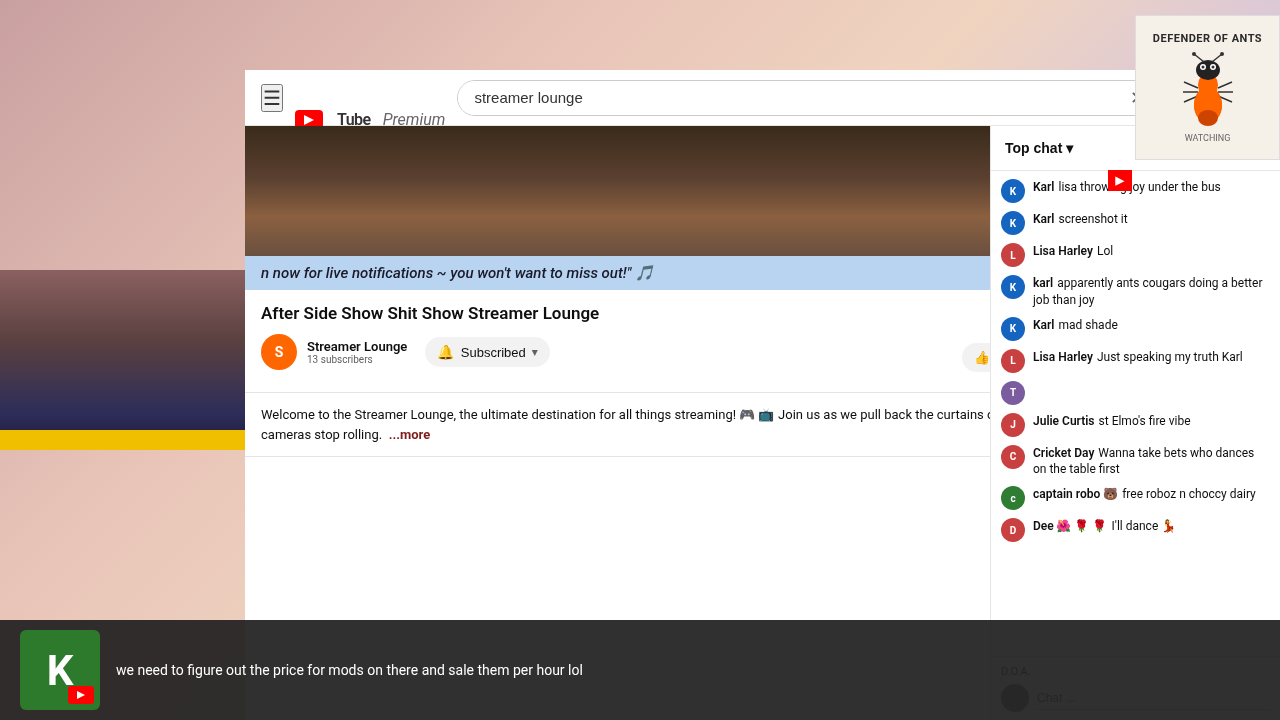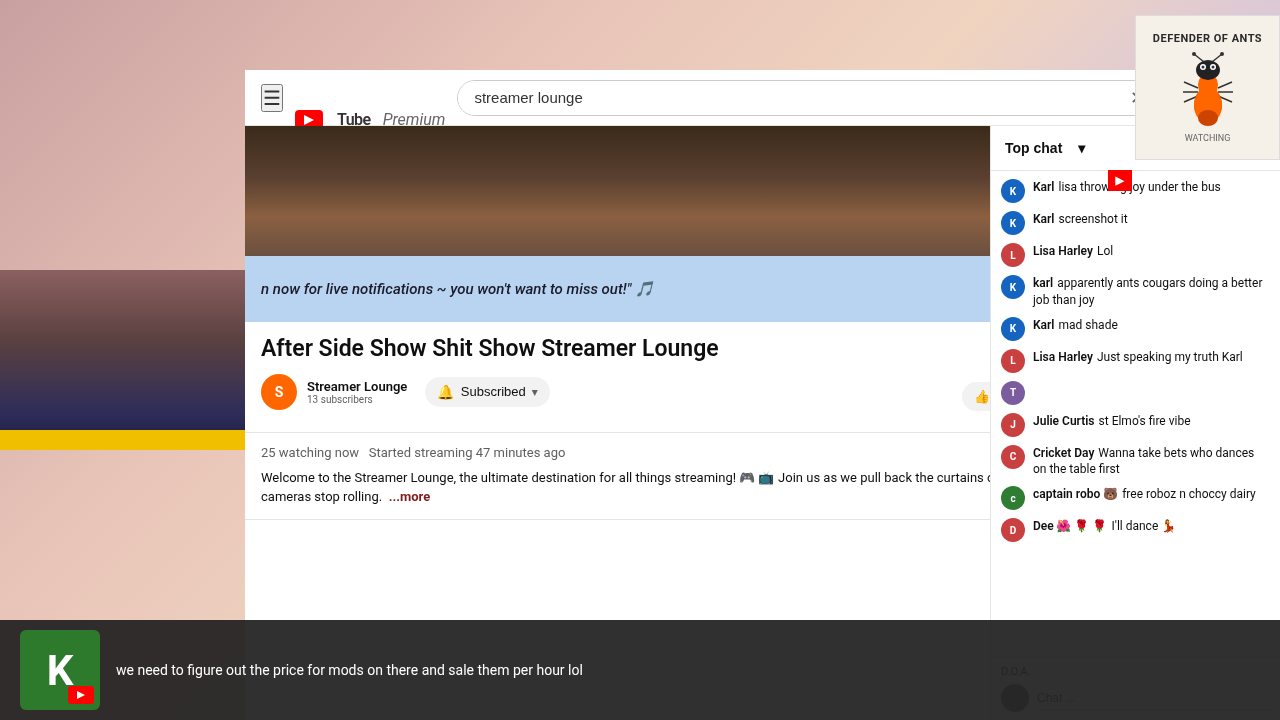--- a/index.html
+++ b/index.html
@@ -214,34 +214,34 @@
     .video-bg {
       width: 100%;
       height: 100%;
       background: linear-gradient(180deg, #3a2a1a 0%, #5a4030 40%, #8b6040 70%, #6a5040 100%);
       position: relative;
     }
 
     
     .notification-banner {
       background: #b8d4f0;
-      padding: 24px 16px;
+      padding: 8px 16px;
       font-size: 15px;
       color: #1a1a2a;
       font-style: italic;
       font-weight: 500;
     }
 
     
     .video-info {
       padding: 12px 16px;
       border-bottom: 1px solid #e5e5e5;
     }
     .video-title {
-      font-size: 23px;
+      font-size: 17px;
       font-weight: 600;
       color: #0f0f0f;
       margin-bottom: 10px;
       line-height: 1.3;
     }
     .channel-row {
       display: flex;
       align-items: center;
       gap: 10px;
       margin-bottom: 10px;
@@ -380,21 +380,21 @@
     .chat-header {
       display: flex;
       align-items: center;
       justify-content: space-between;
       padding: 10px 14px;
       border-bottom: 1px solid #e5e5e5;
     }
     .chat-title-btn {
       display: flex;
       align-items: center;
-      gap: 16px;
+      gap: 4px;
       font-size: 14px;
       font-weight: 600;
       color: #0f0f0f;
       cursor: pointer;
       background: none;
       border: none;
     }
     .chat-more {
       font-size: 20px;
       color: #606060;
@@ -647,25 +647,20 @@
             <button class="action-btn">
               <span>✂</span>
               <span>Clip</span>
             </button>
             <button class="more-btn">⋮</button>
           </div>
         </div>
       </div>
 
       <div class="description-area">
-        <div class="stream-stats">
-          <span>25 watching now</span>
-          &nbsp;
-          <span>Started streaming 47 minutes ago</span>
-        </div>
         <div class="description-text">
           <span>Welcome to the Streamer Lounge, the ultimate destination for all things streaming! 🎮 📺 Join us as we pull back the curtains on what happens behind the scenes after the cameras stop rolling.</span>
           &nbsp;<span class="more-link">...more</span>
         </div>
       </div>
     </div>
 
     <div class="chat-panel">
       <div class="chat-header">
         <button class="chat-title-btn">

